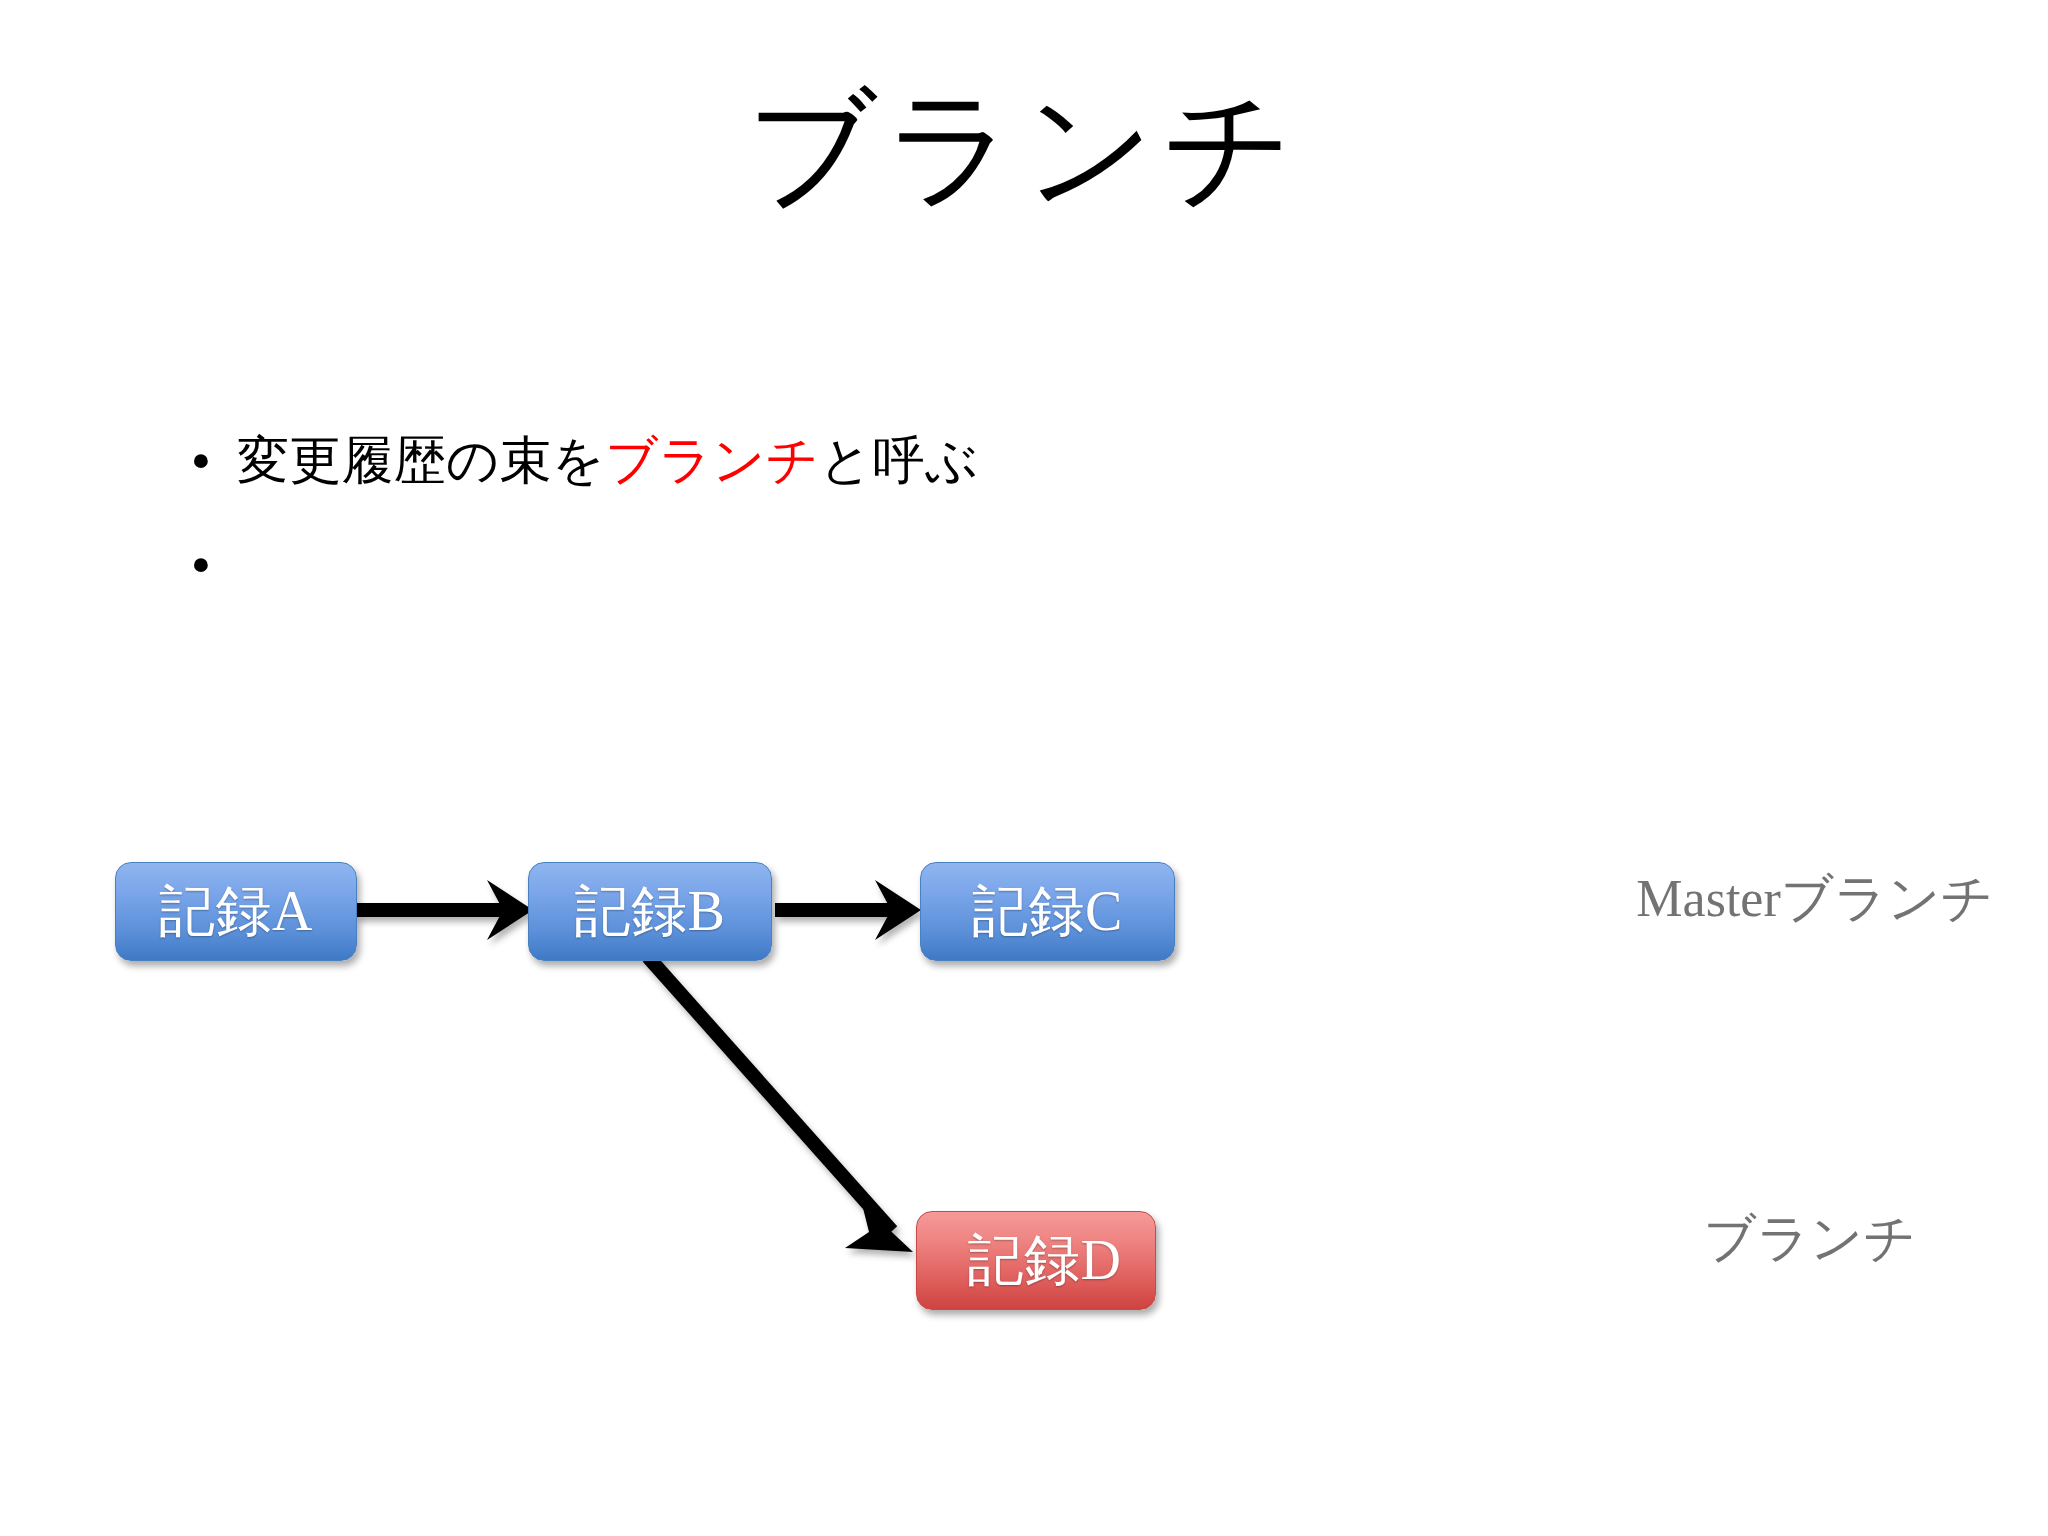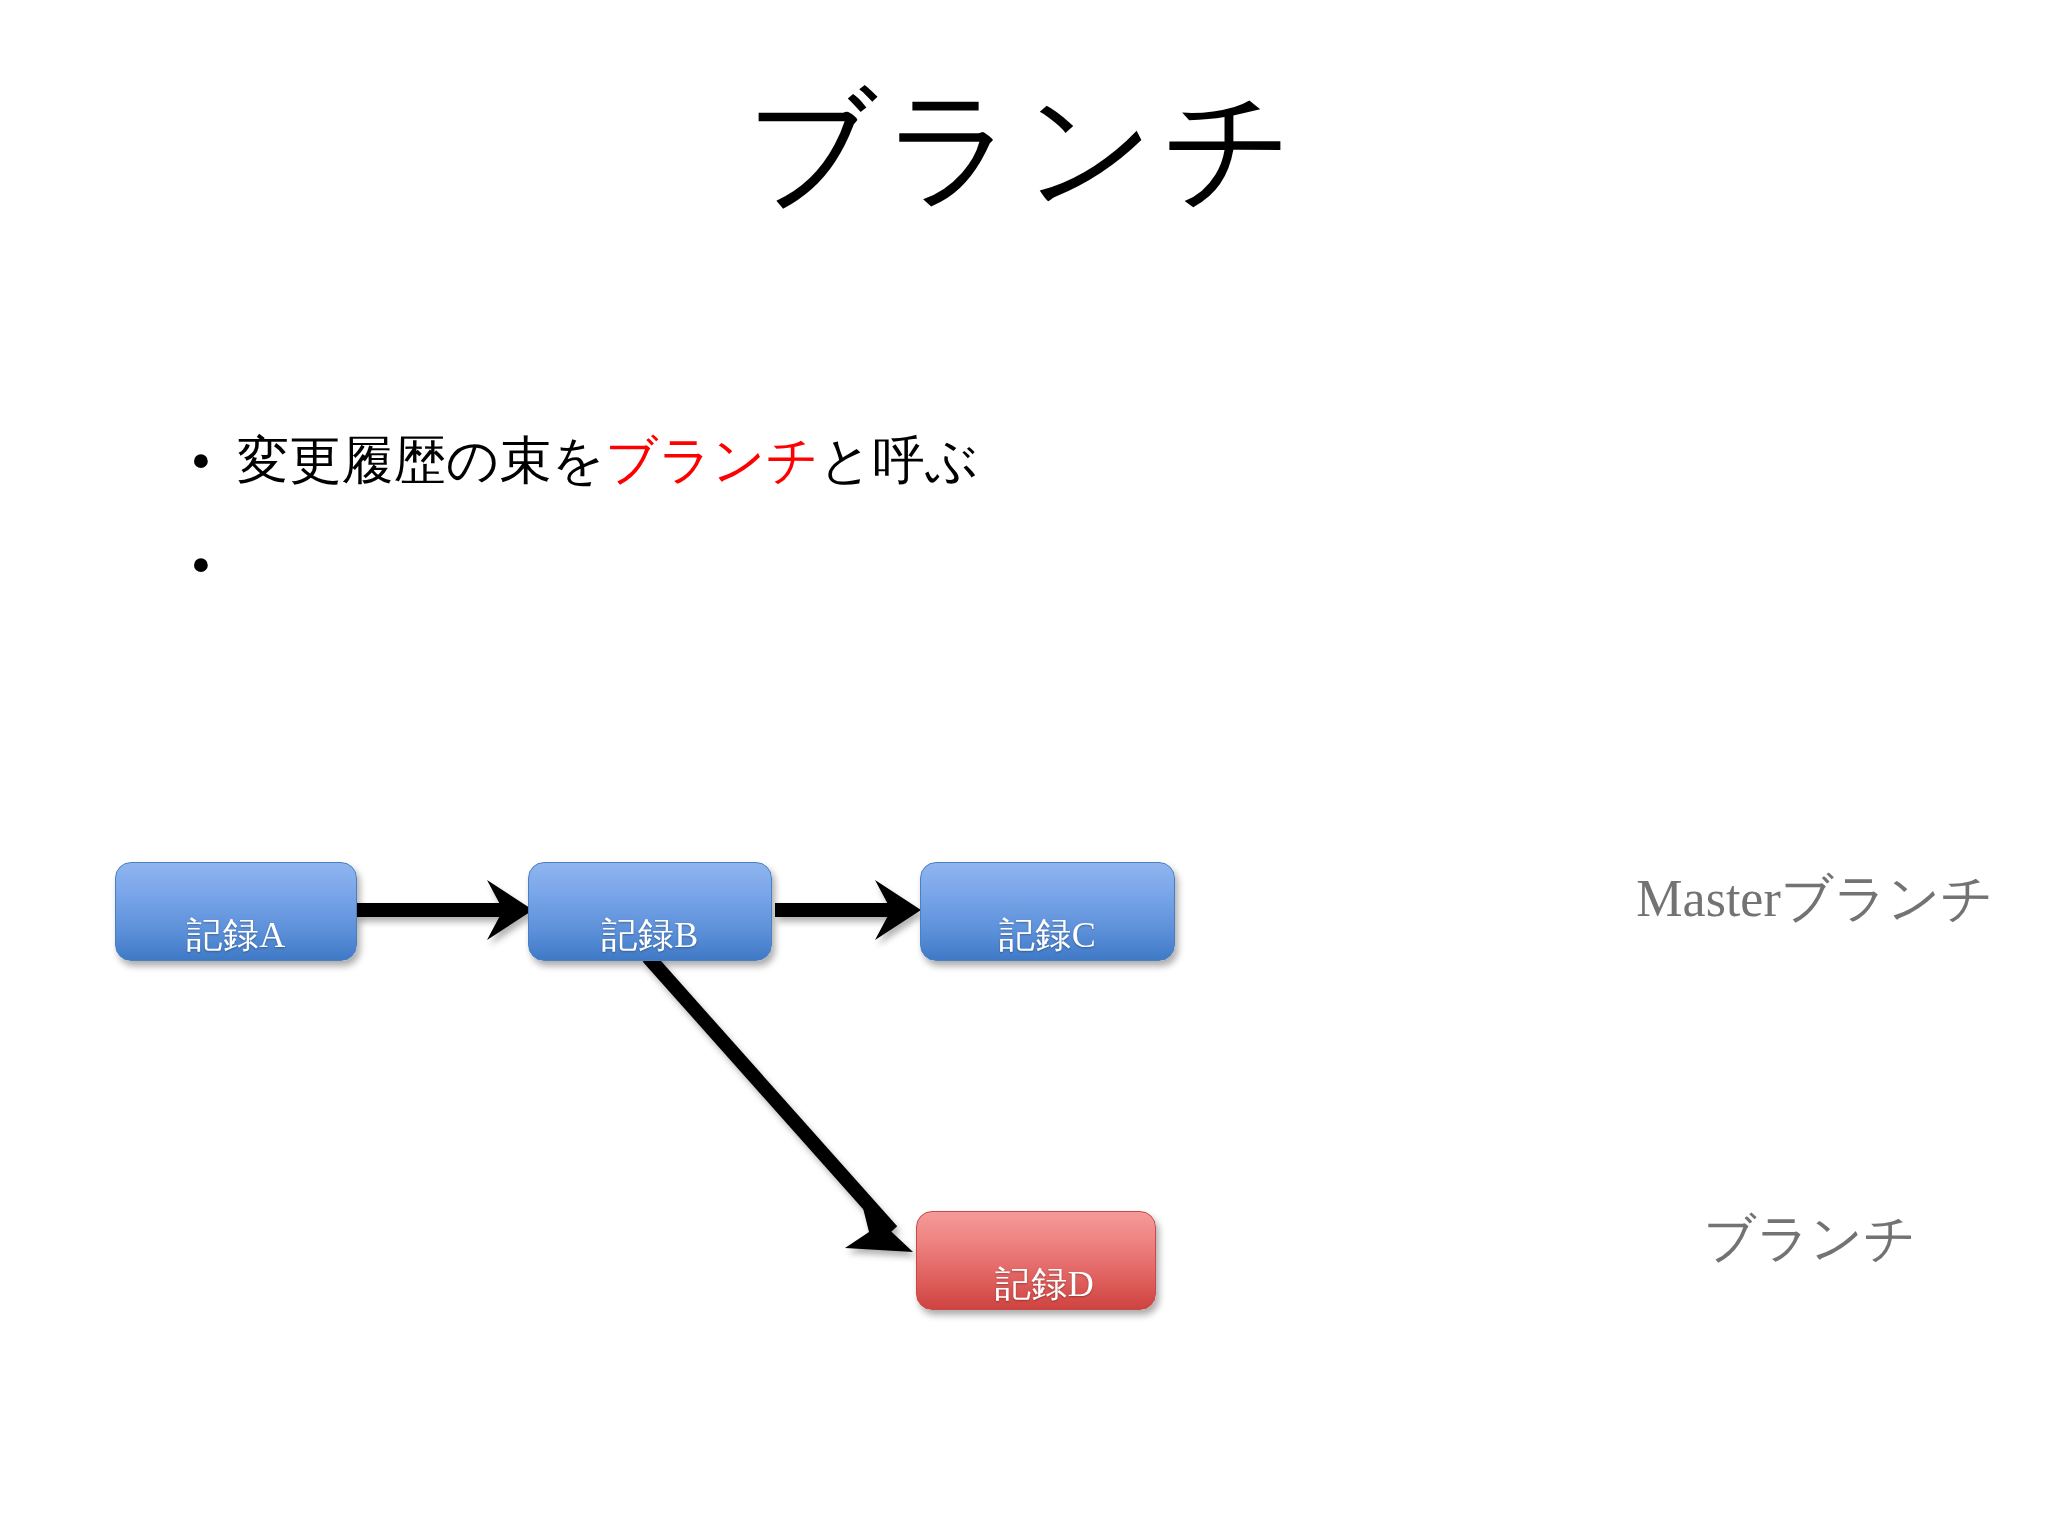--- a/index.html
+++ b/index.html
@@ -76,25 +76,25 @@
     top: 0;
     width: 2048px;
     height: 1536px;
   }
 
   .node-box {
     position: absolute;
     border-radius: 16px;
     box-sizing: border-box;
     display: flex;
-    align-items: flex-end;
+    align-items: center;
     justify-content: center;
     color: #ffffff;
     font-family: "Liberation Serif", "DejaVu Serif", serif;
-    font-size: 36px;
+    font-size: 56px;
     letter-spacing: 0.01em;
     text-shadow: 0 1px 2px rgba(0,0,0,0.30);
     box-shadow: 3px 5px 7px rgba(0,0,0,0.33);
   }
   .node-blue {
     background: linear-gradient(to bottom, #8fb5ef 0%, #7ba6ea 30%, #5a8fd8 72%, #3f79c6 100%);
     border: 1.5px solid #4a7fc0;
   }
   .node-red {
     background: linear-gradient(to bottom, #f49a98 0%, #ef8583 28%, #df5f5d 70%, #ce4340 100%);

